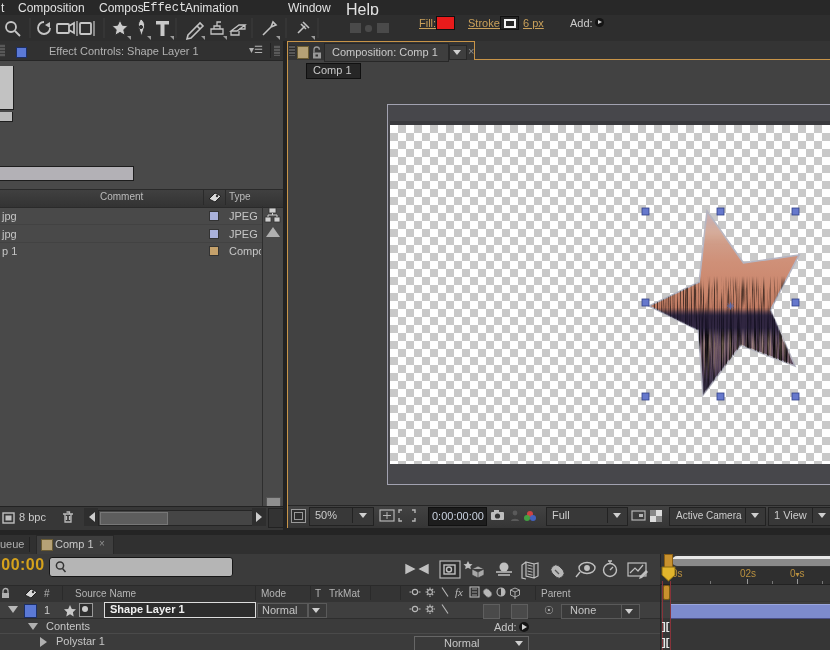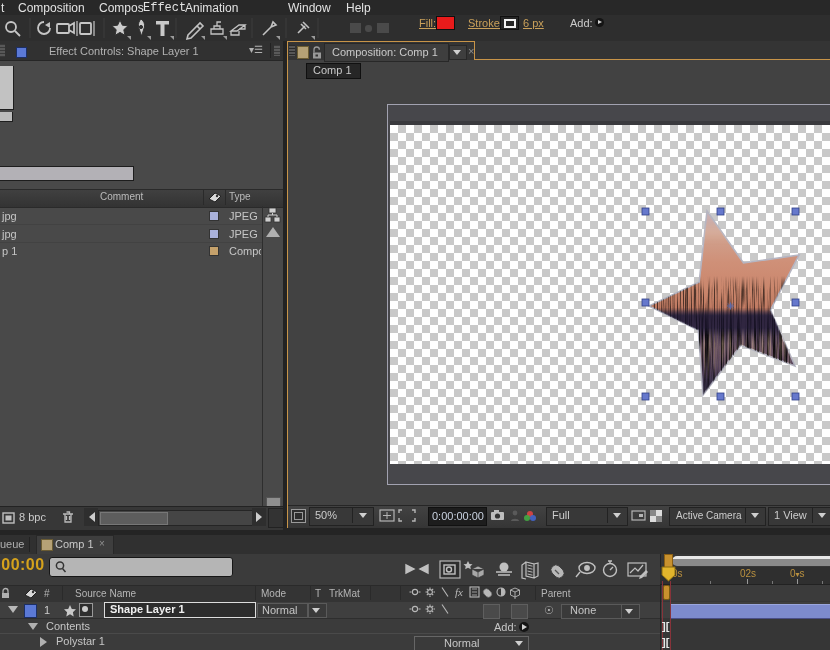--- a/index.html
+++ b/index.html
@@ -12,21 +12,21 @@
 <div id="app">
 
 <div class="abs" style="left:0;top:0;width:830px;height:15px;background:#282828;"></div>
 <div class="txt" style="left:1px;top:1px;font-size:12px;color:#e2e2e2;">t</div>
 <div class="txt" style="left:18px;top:1px;font-size:12px;color:#e2e2e2;">Composition</div>
 <div class="txt" style="left:99px;top:1px;font-size:12px;color:#e2e2e2;">Compos</div>
 <div class="txt" style="left:143px;top:1px;font-size:12px;color:#e2e2e2;font-family:Liberation Mono, monospace;">Effect</div>
 <div class="txt" style="left:185px;top:1px;font-size:12px;color:#e2e2e2;">Animation</div>
 <div class="txt" style="left:250px;top:14px;font-size:12px;color:#eab308;font-weight:bold;">View</div>
 <div class="txt" style="left:288px;top:1px;font-size:12px;color:#e2e2e2;">Window</div>
-<div class="txt" style="left:346px;top:1px;font-size:12px;color:#e2e2e2;">Help</div>
+<div class="txt" style="left:346px;top:1px;font-size:16px;color:#e2e2e2;">Help</div>
 
 <div class="abs" style="left:0;top:15px;width:830px;height:26px;background:#2e2e2e;border-bottom:1px solid #191919;"></div>
 <svg class="abs" style="left:0;top:15px;" width="620" height="26" viewBox="0 0 620 26">
   <g stroke="#c6c6c6" stroke-width="1.8" fill="none">
     <circle cx="11" cy="12" r="5"></circle>
         <line x1="15" y1="16" x2="20" y2="21"></line>
     <path d="M44 7 a6 6 0 1 0 6 6"></path>
         <path d="M50 7 l0 6 -5 -3 z" fill="#c2c2c2" stroke="none"></path>
     <rect x="57" y="9" width="12" height="9" rx="1"></rect>
         <path d="M69 11 l5 -3 v10 l-5 -3"></path>

